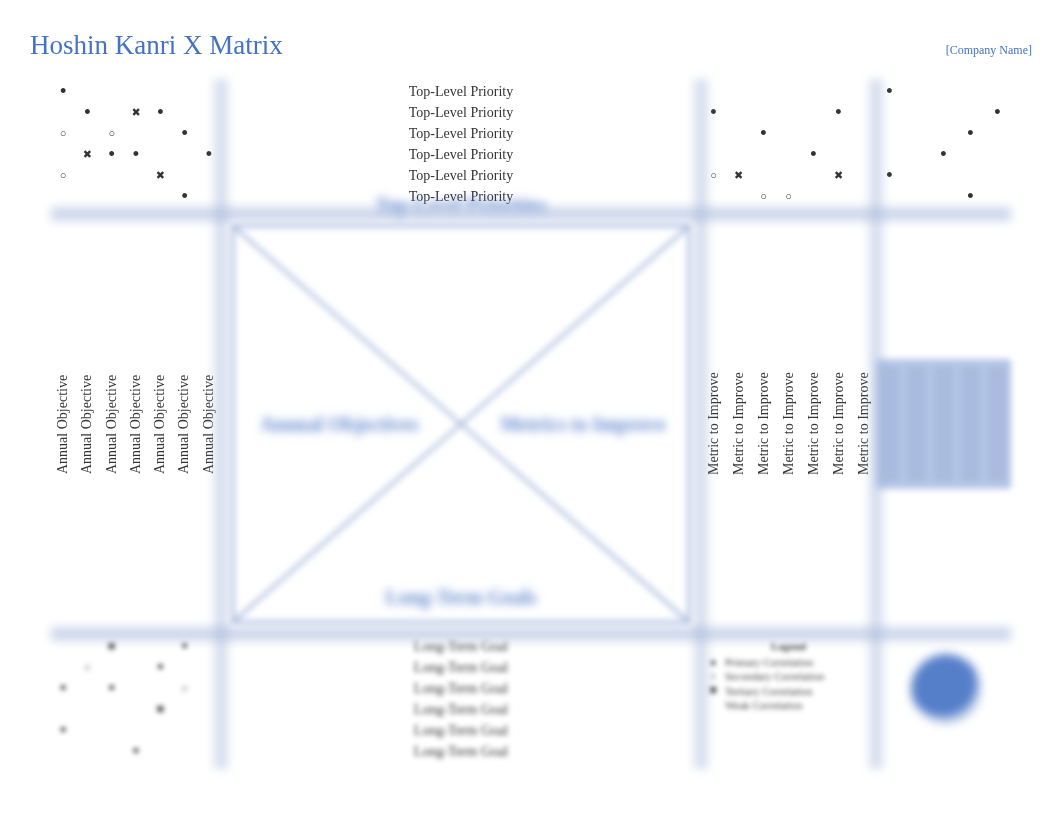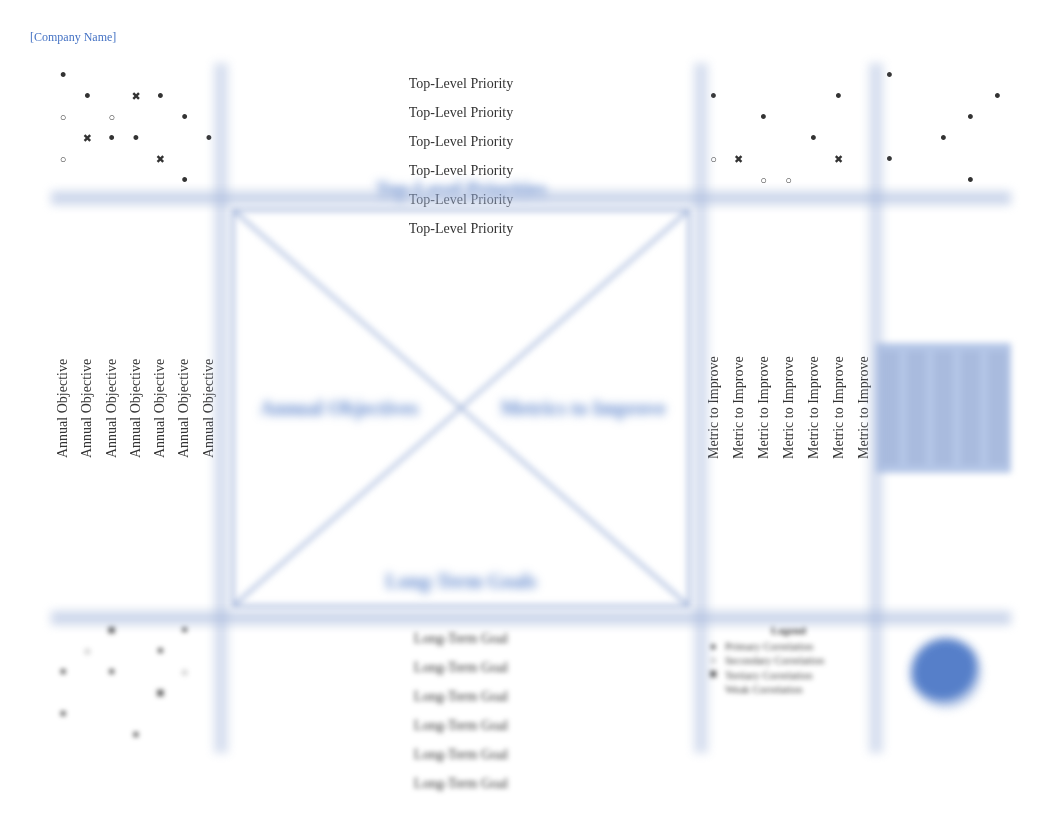--- a/index.html
+++ b/index.html
@@ -103,21 +103,21 @@
   .blur-v3 { left: 818px; }
 
   
   ul.centerlist {
     list-style: none;
     margin: 0; padding: 2px 0;
     font-size: 14px;
     line-height: 21px;
     text-align: center;
   }
-  ul.centerlist li { margin: 8px; padding: 0; }
+  ul.centerlist li { margin: 0; padding: 0; }
 
   
   .rel-grid {
     display: grid;
     grid-template-rows: repeat(6, 21px);
     padding-top: 2px;
     font-size: 14px;
     line-height: 21px;
   }
   .rel-grid.cols7 { grid-template-columns: repeat(7, 1fr); }
@@ -218,20 +218,21 @@
     opacity: 0.9;
   }
 
 </style>
 </head>
 <body>
 
 <div class="page">
 
   <div class="header">
+    <div class="title">Hoshin Kanri X Matrix</div>
     <div class="company">[Company Name]</div>
   </div>
 
   <div class="matrix">
 
     <div class="blur-edge blur-top1"></div>
     <div class="blur-edge blur-bot1"></div>
     <div class="blur-vert blur-v1"></div>
     <div class="blur-vert blur-v2"></div>
     <div class="blur-vert blur-v3"></div>

